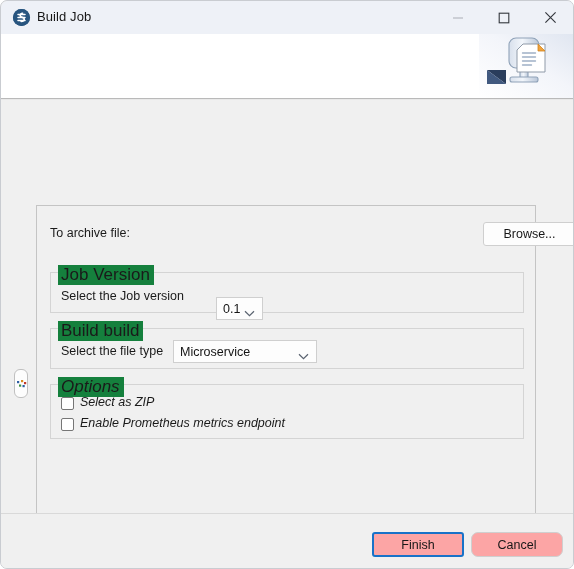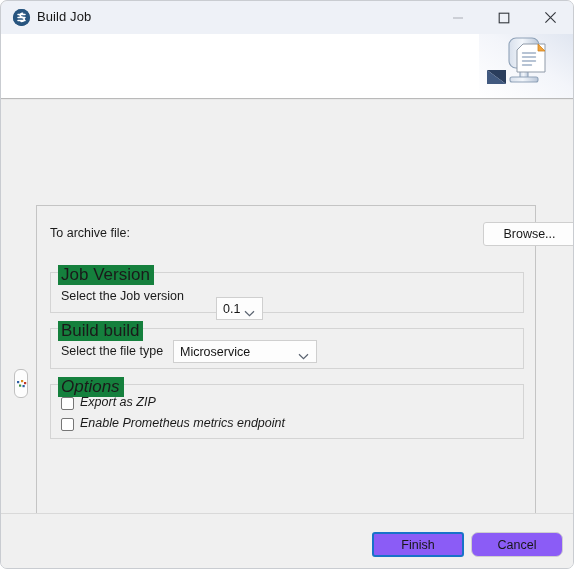--- a/index.html
+++ b/index.html
@@ -256,21 +256,21 @@
     left: 0; top: 512px;
     width: 574px;
     height: 57px;
     background: #f0f0f0;
     border-top: 1px solid #d9d9d9;
   }
   .btn-footer {
     position: absolute;
     top: 18px;
     width: 92px; height: 25px;
-    background: #8b5cf6;
+    background: #fca5a5;
     border: 1px solid #cfcfcf;
     border-radius: 3px;
     box-sizing: border-box;
     font-family: "Liberation Sans", sans-serif;
     font-size: 12.5px;
     color: #171717;
     display: flex;
     align-items: center;
     justify-content: center;
     padding: 0;
@@ -394,21 +394,21 @@
             </svg>
           </span>
         </div>
       </div>
 
       <div class="group group-options">
         <span class="group-legend">Options</span>
 
         <div class="cbrow" style="top:10px;">
           <span class="box"></span>
-          <span class="cblabel">Export as ZIP</span>
+          <span class="cblabel">Select as ZIP</span>
         </div>
 
         <div class="cbrow" style="top:31px;">
           <span class="box"></span>
           <span class="cblabel">Enable Prometheus metrics endpoint</span>
         </div>
       </div>
 
     </div>
   </div>

